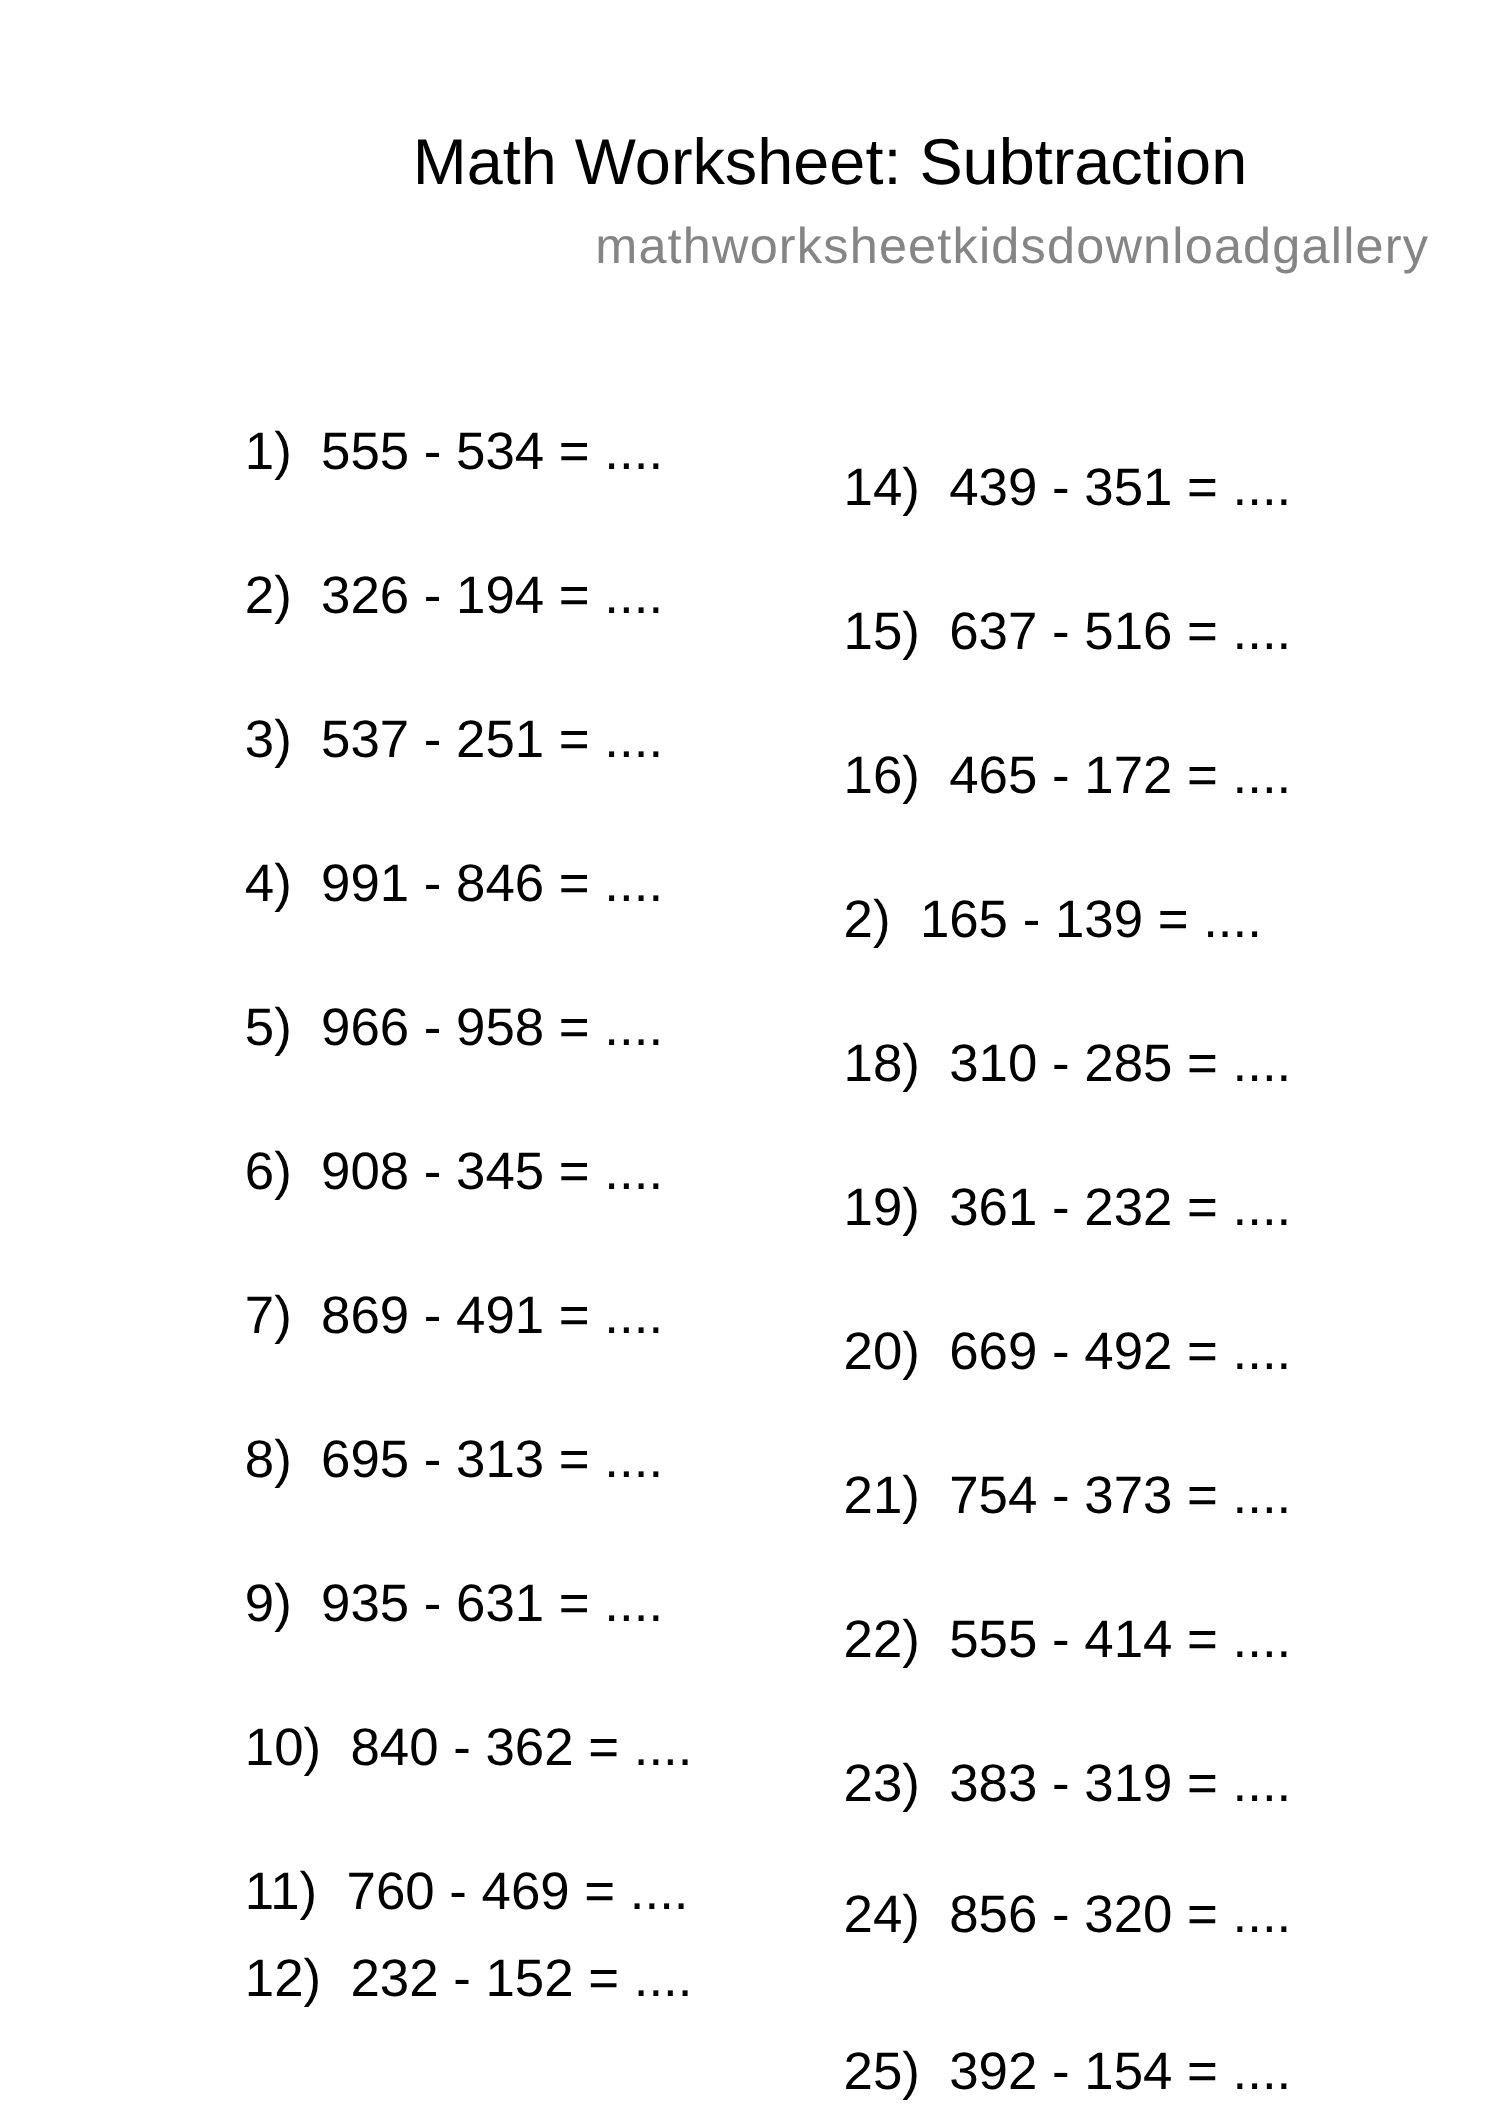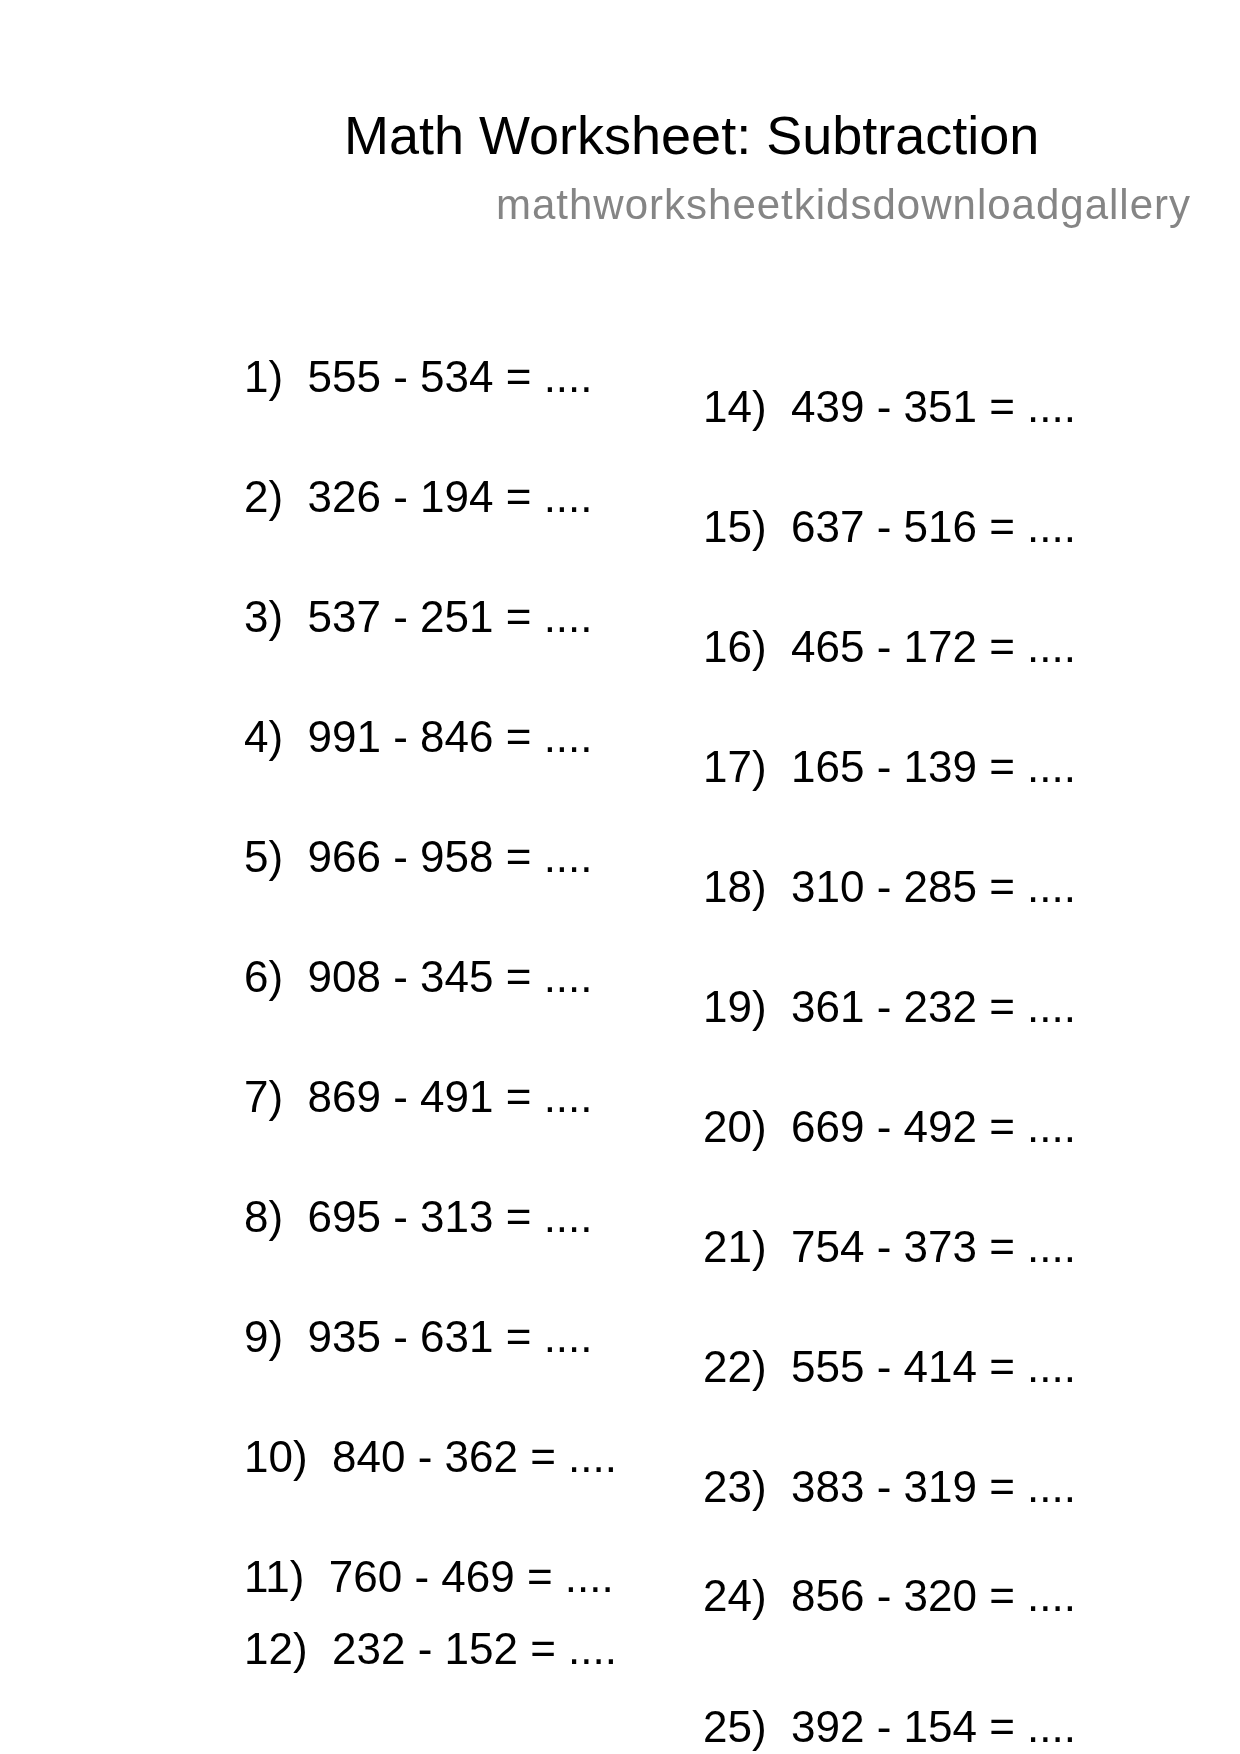--- a/index.html
+++ b/index.html
@@ -35,21 +35,21 @@
     color: #858585;
     margin-left: 24px;
   }
   .problem {
     position: absolute;
     font-size: 44px;
     line-height: 44px;
     white-space: pre;
     color: #000000;
   }
-  .col-left { left: 204px; margin-left: 40px; }
+  .col-left { left: 204px; }
   .col-right { left: 703px; margin-top: 30px; }
 </style>
 </head>
 <body>
 
 <div class="title">Math Worksheet: Subtraction</div>
 <div class="subtitle">mathworksheetkidsdownloadgallery</div>
 
 <div>
   <div class="problem col-left" style="top:355px">1)  555 - 534 = ....</div>
@@ -63,21 +63,21 @@
   <div class="problem col-left" style="top:1315px">9)  935 - 631 = ....</div>
   <div class="problem col-left" style="top:1435px">10)  840 - 362 = ....</div>
   <div class="problem col-left" style="top:1555px">11)  760 - 469 = ....</div>
   <div class="problem col-left" style="top:1627px">12)  232 - 152 = ....</div>
 </div>
 
 <div>
   <div class="problem col-right" style="top:355px">14)  439 - 351 = ....</div>
   <div class="problem col-right" style="top:475px">15)  637 - 516 = ....</div>
   <div class="problem col-right" style="top:595px">16)  465 - 172 = ....</div>
-  <div class="problem col-right" style="top:715px">17)  165 - 139 = ....</div>
+  <div class="problem col-right" style="top:715px">2)  165 - 139 = ....</div>
   <div class="problem col-right" style="top:835px">18)  310 - 285 = ....</div>
   <div class="problem col-right" style="top:955px">19)  361 - 232 = ....</div>
   <div class="problem col-right" style="top:1075px">20)  669 - 492 = ....</div>
   <div class="problem col-right" style="top:1195px">21)  754 - 373 = ....</div>
   <div class="problem col-right" style="top:1315px">22)  555 - 414 = ....</div>
   <div class="problem col-right" style="top:1435px">23)  383 - 319 = ....</div>
   <div class="problem col-right" style="top:1544px">24)  856 - 320 = ....</div>
   <div class="problem col-right" style="top:1675px">25)  392 - 154 = ....</div>
 </div>
 

